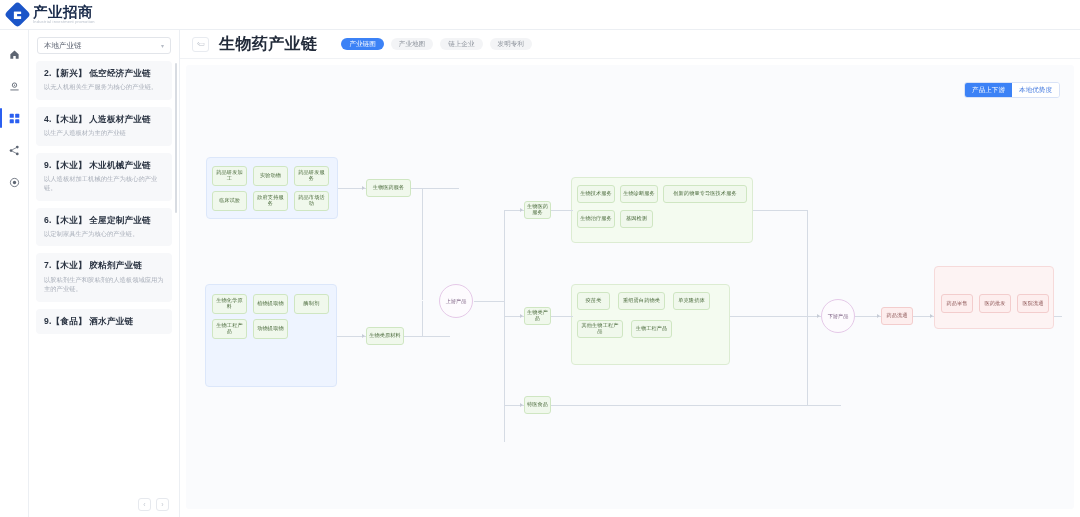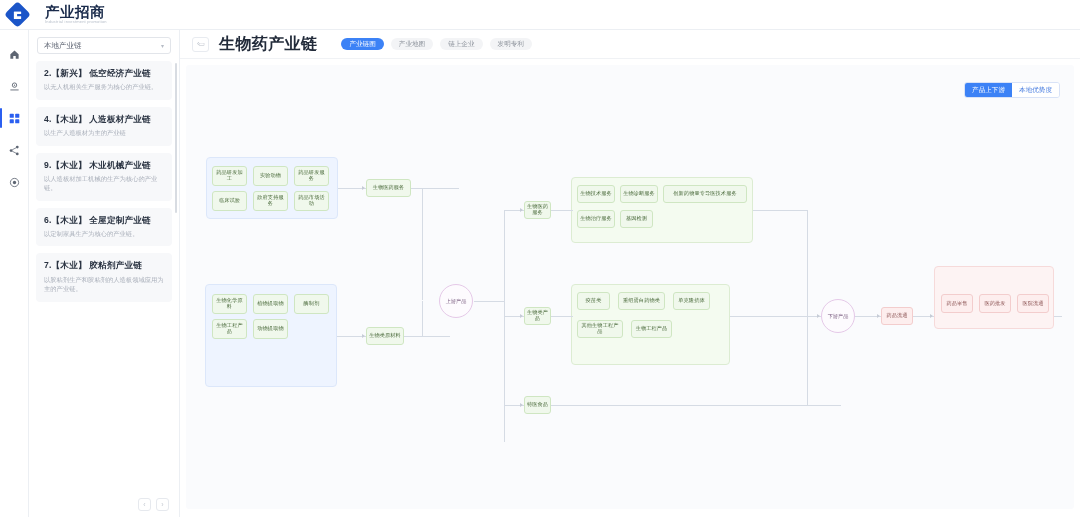--- a/index.html
+++ b/index.html
@@ -16,21 +16,21 @@
   .brand{ display:flex; align-items:center; gap:6px; padding-left:8px; }
   .brand-logo{
     width:19px;height:19px;border-radius:4px;background:#1b55c8;
     display:flex;align-items:center;justify-content:center;transform:rotate(45deg);
   }
   .brand-logo i{
     display:block;width:8px;height:8px;background:#fff;border-radius:1px;
     transform:rotate(-45deg);
     clip-path:polygon(0 0,100% 0,100% 35%,45% 35%,45% 62%,100% 62%,100% 100%,0 100%);
   }
-  .brand-txt{ line-height:1;margin-left:12px; }
+  .brand-txt{ line-height:1; }
   .brand-cn{ font-size:14.5px; font-weight:bold; color:#1a2b4b; letter-spacing:.5px;}
   .brand-en{ font-size:4px; color:#b9c0cb; letter-spacing:.2px; display:block; margin-top:1px;}
   .top-right{ margin-left:auto; display:flex; align-items:center; gap:10px; padding-right:10px;}
   .search-wrap{
     width:195px;height:17px;background:#f4f5f7;border-radius:9px;
     display:flex;align-items:center;padding:0 8px;
   }
   .search-wrap input{
     border:0;background:transparent;outline:none;flex:1;
     font-size:7px;color:#9aa1ad;font-family:inherit;
@@ -206,20 +206,23 @@
         <div class="t">9.【木业】 木业机械产业链</div>
         <div class="d">以人造板材加工机械的生产为核心的产业链。</div>
       </div>
       <div class="card">
         <div class="t">6.【木业】 全屋定制产业链</div>
         <div class="d">以定制家具生产为核心的产业链。</div>
       </div>
       <div class="card">
         <div class="t">7.【木业】 胶粘剂产业链</div>
         <div class="d">以胶粘剂生产和胶粘剂的人造板领域应用为主的产业链。</div>
+      </div>
+      <div class="card">
+        <div class="t">9.【食品】 酒水产业链</div>
       </div>
     </div>
     <div class="pager">
       <div class="pgbtn">‹</div>
       <div class="pgbtn">›</div>
     </div>
   </div>
 
   <div class="main">
     <div class="mainhead">

